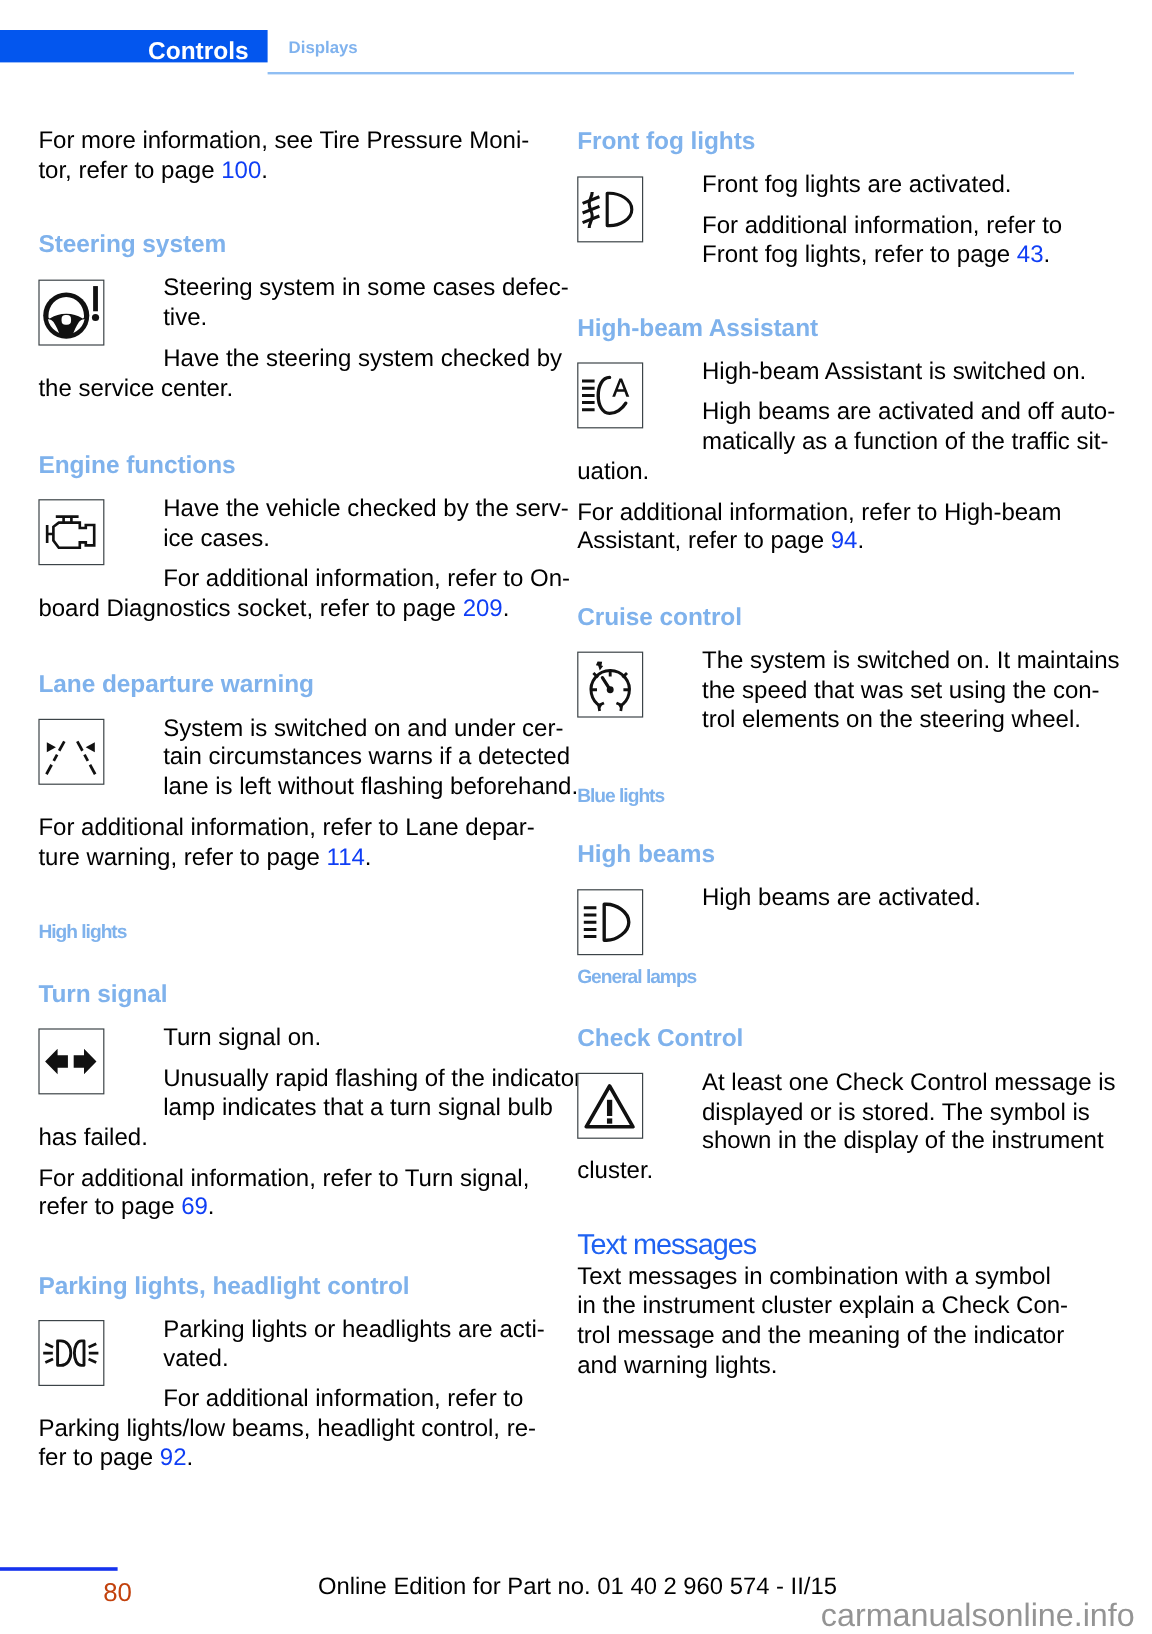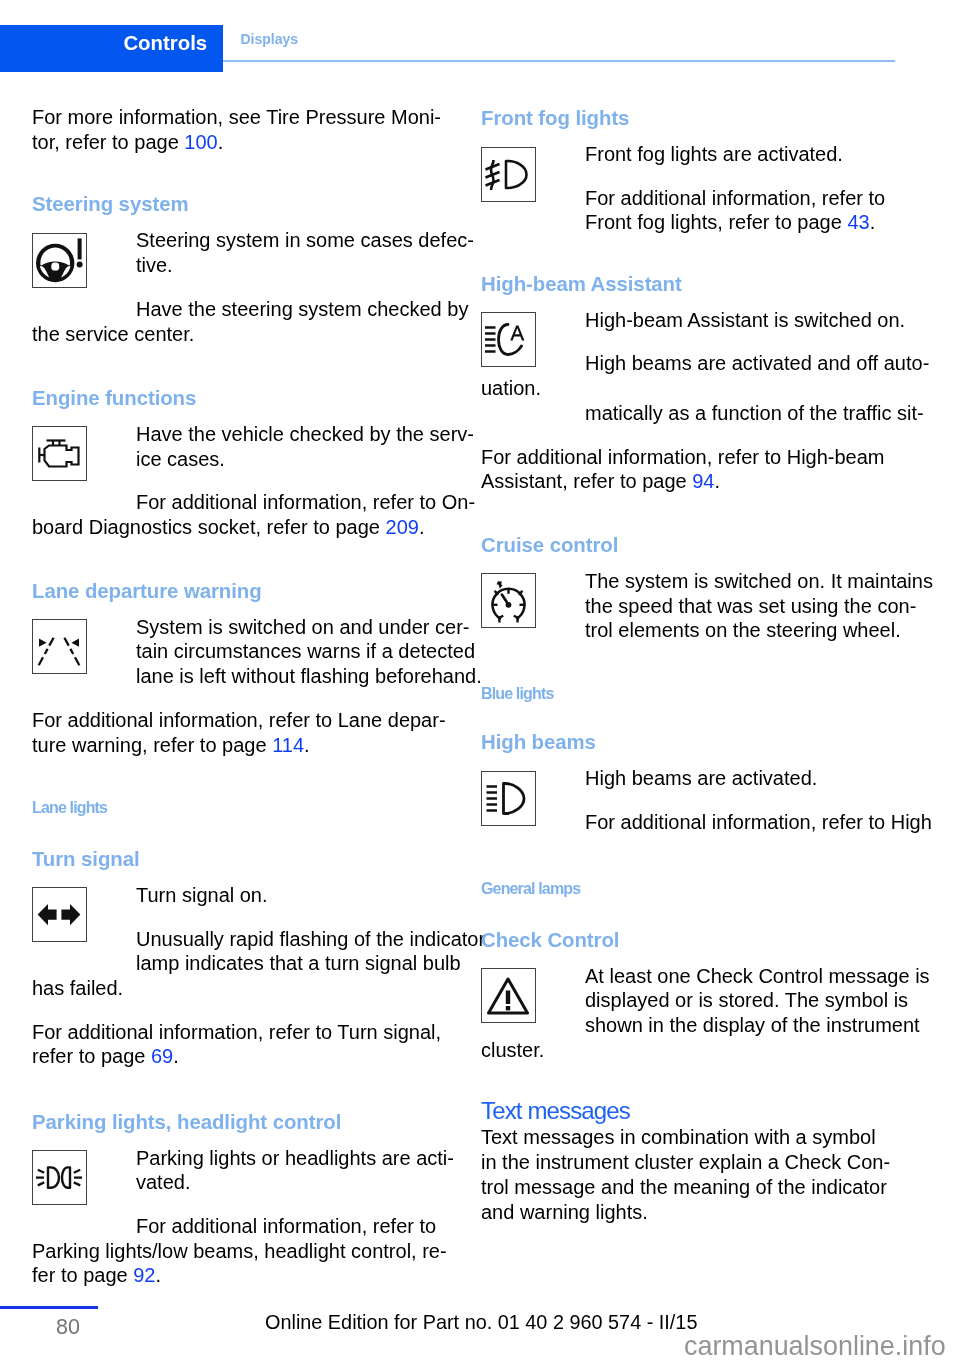--- a/index.html
+++ b/index.html
@@ -1,46 +1,46 @@
 <!DOCTYPE html>
 <html><head>
 <meta charset="utf-8">
 <style>
   html,body{margin:0;padding:0;}
   body{width:960px;height:1362px;background:#ffffff;
        font-family:"Liberation Sans",sans-serif;position:relative;overflow:hidden;}
   .page{position:absolute;left:0;top:0;width:960px;height:1362px;}
 
   
-  .hdr-tab-active{position:absolute;left:0;top:24.8px;width:223px;height:47px;background:#0356ee;}
+  .hdr-tab-active{position:absolute;left:0;top:24.8px;width:223px;height:27px;background:#0356ee;}
   .hdr-tab-active-label{position:absolute;right:15.8px;top:7px;font-size:20.4px;font-weight:bold;color:#ffffff;}
   .hdr-tab-label{position:absolute;left:240.5px;top:31.3px;font-size:14px;font-weight:bold;color:#7fb2ee;}
   .hdr-rule{position:absolute;left:223px;top:60px;width:672px;height:2px;background:#8fbef3;}
 
   
   .col{position:absolute;width:420px;}
   .colL{left:32px;top:105px;}
   .colR{left:481px;top:105px;}
 
   .ln{font-size:20px;line-height:24.72px;color:#000000;white-space:pre;height:24.72px;}
-  .pgap{margin-top:19px;}
+  .pgap{margin-top:9px;}
   .h1b{font-size:16px;letter-spacing:-0.85px;font-weight:bold;color:#7fb2ec;line-height:24px;height:24px;padding-top:1px;}
   .h1d{font-size:24px;letter-spacing:-0.85px;font-weight:normal;color:#1f62f2;line-height:24px;height:24px;padding-top:1px;}
   .h2b{font-size:20.4px;letter-spacing:-0.07px;font-weight:bold;color:#7fb2ec;line-height:22px;height:22px;padding-top:2px;}
   .ref{color:#0f3ef5;}
 
   .blk{position:relative;}
   .icon{position:absolute;left:0;top:4.5px;width:55px;height:55px;
         border:1px solid #3c4448;box-sizing:border-box;background:#fff;}
   .icon svg{display:block;width:52px;height:53px;}
   .ind{padding-left:104px;}
 
   
   .ftr-rule{position:absolute;left:0;top:1306px;width:98px;height:3.3px;background:#1633ee;}
-  .pageno{position:absolute;left:56px;top:1314.5px;font-size:21.5px;color:#737373;}
+  .pageno{position:absolute;left:86px;top:1314.5px;font-size:21.5px;color:#c2410c;}
   .ftr-note{position:absolute;left:265px;top:1311px;font-size:19.85px;color:#000000;}
   .wm{position:absolute;left:684px;top:1331px;font-size:26.9px;color:#949494;}
 </style>
 </head>
 <body>
 
 <div class="page">
 <div class="hdr-tab-active">
       <span class="hdr-tab-active-label">Controls</span>
     </div>
@@ -117,21 +117,21 @@
             <path d="M46.0 18.6 L38.4 22.7 L46.0 26.8 Z" fill="#111"></path>
           </svg>
         </div>
 <div class="ln ind">System is switched on and under cer-</div>
 <div class="ln ind">tain circumstances warns if a detected</div>
 <div class="ln ind">lane is left without flashing beforehand.</div>
 <div class="ln pgap">For additional information, refer to Lane depar-</div>
 <div class="ln"><span>ture warning, refer to page </span><span class="ref">114</span><span>.</span></div>
 </div>
 <div style="height:37.5px"></div>
-<div class="h1b">Lane lights</div>
+<div class="h1b">High lights</div>
 <div style="height:26px"></div>
 <div class="h2b">Turn signal</div>
 <div style="height:13px"></div>
 <div class="blk">
         <div class="icon">
           <svg viewBox="0 0 52 53">
             <g fill="#111">
               <path d="M4.6 26.6 L15.0 15.9 L15.0 21.4 L23.6 21.4 L23.6 31.8 L15.0 31.8 L15.0 37.3 Z"></path>
               <path d="M47.4 26.6 L37.0 15.9 L37.0 21.4 L28.4 21.4 L28.4 31.8 L37.0 31.8 L37.0 37.3 Z"></path>
             </g>
@@ -200,22 +200,22 @@
               <path d="M3 20.5 L13.5 20.5"></path>
               <path d="M3 26.5 L13.5 26.5"></path>
               <path d="M3 32.5 L13.5 32.5"></path>
               <path d="M3 38.5 L13.5 38.5"></path>
             </g>
             <path d="M34.2 12.5 L36.4 12.5 L42.4 27.6 L39.9 27.6 L38.4 23.5 L32.1 23.5 L30.6 27.6 L28.2 27.6 Z M32.9 21.3 L37.6 21.3 L35.3 15.2 Z" fill="#111"></path>
           </svg>
         </div>
 <div class="ln ind">High-beam Assistant is switched on.</div>
 <div class="ln ind pgap">High beams are activated and off auto-</div>
+<div class="ln ind">matically as a function of the traffic sit-</div>
 <div class="ln">uation.</div>
-<div class="ln ind">matically as a function of the traffic sit-</div>
 <div class="ln pgap">For additional information, refer to High-beam</div>
 <div class="ln"><span>Assistant, refer to page </span><span class="ref">94</span><span>.</span></div>
 </div>
 <div style="height:38px"></div>
 <div class="h2b">Cruise control</div>
 <div style="height:13px"></div>
 <div class="blk">
         <div class="icon">
           <svg viewBox="0 0 52 53">
             <path d="M19.0 44.9 A16.0 16.0 0 1 1 34.0 44.9" fill="none" stroke="#111" stroke-width="2.5" stroke-linecap="butt"></path>
@@ -249,21 +249,20 @@
             <g fill="none" stroke="#111" stroke-width="2.5" stroke-linecap="butt">
               <path d="M4.5 14.5 L15 14.5"></path>
               <path d="M4.5 20.5 L15 20.5"></path>
               <path d="M4.5 26.5 L15 26.5"></path>
               <path d="M4.5 32.5 L15 32.5"></path>
               <path d="M4.5 38.5 L15 38.5"></path>
             </g>
           </svg>
         </div>
 <div class="ln ind">High beams are activated.</div>
-<div class="ln ind pgap">For additional information, refer to High</div>
 </div>
 <div style="height:41px"></div>
 <div class="h1b">General lamps</div>
 <div style="height:26px"></div>
 <div class="h2b">Check Control</div>
 <div style="height:13px"></div>
 <div class="blk">
         <div class="icon">
           <svg viewBox="0 0 52 53">
             <path d="M26 10 L45.5 44 L6.5 44 Z" fill="none" stroke="#111" stroke-width="3" stroke-linejoin="round"></path>

